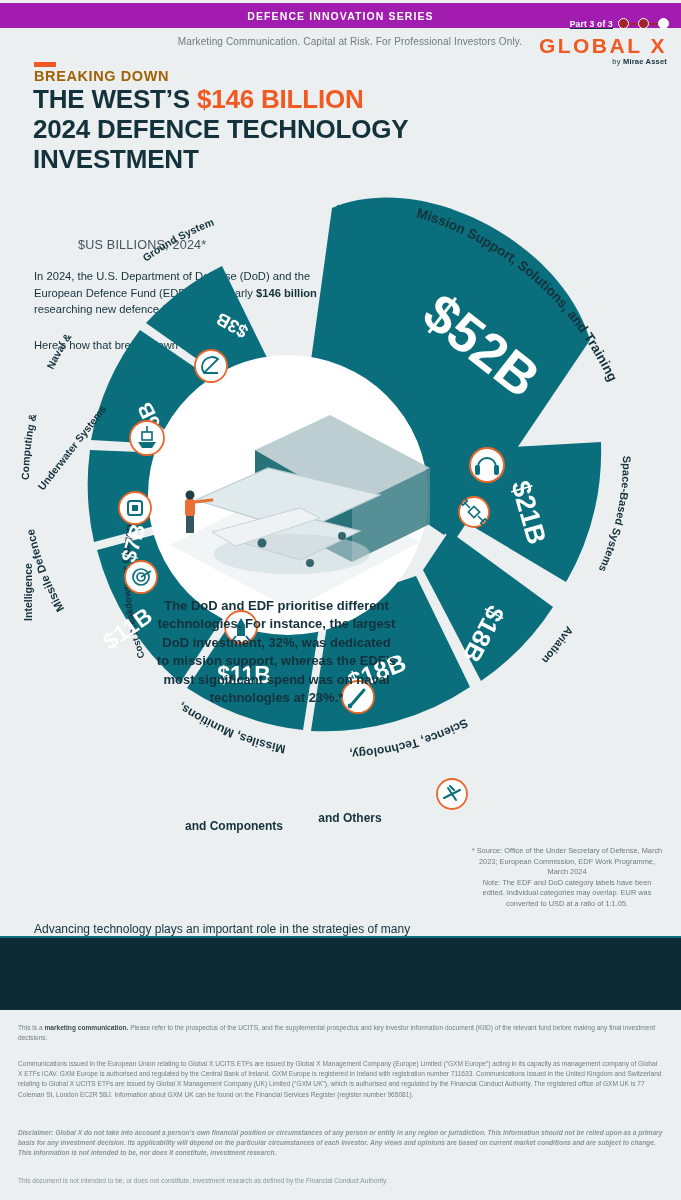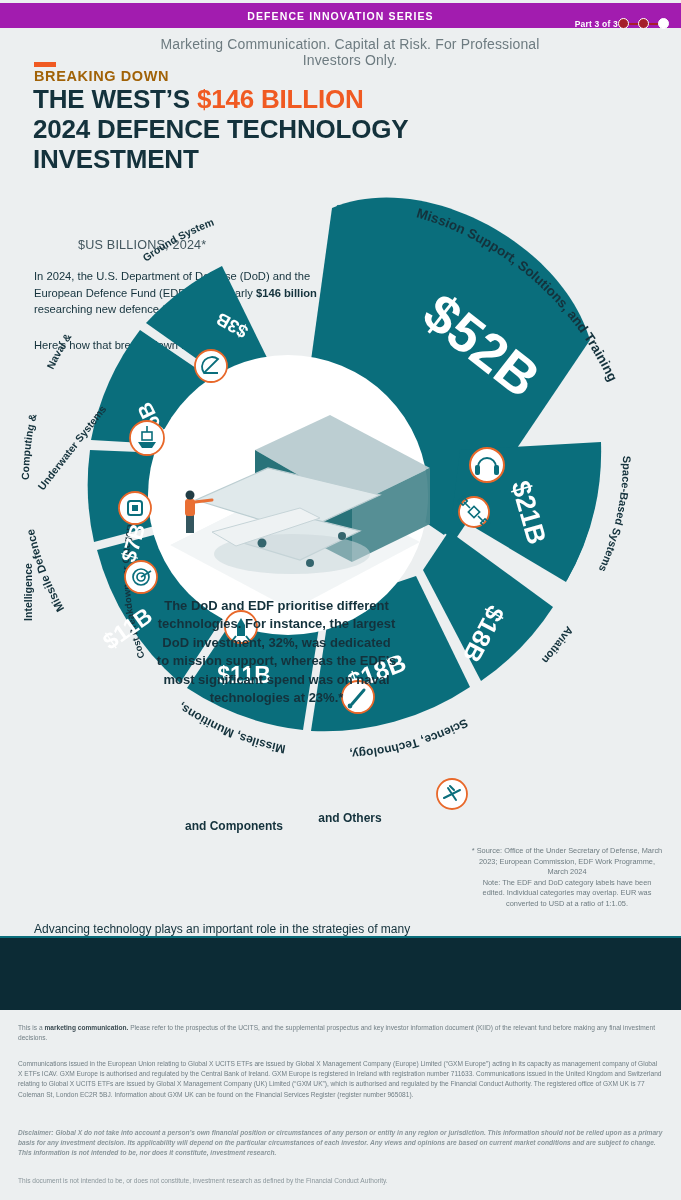--- a/index.html
+++ b/index.html
@@ -11,32 +11,32 @@
   }
   .page{position:relative;width:681px;height:1200px;}
 
   
   .topbar{position:absolute;left:0;top:3px;width:681px;height:25px;background:#a21caf;}
   .topbar-title{
     position:absolute;left:0;top:0;width:681px;height:25px;
     display:flex;align-items:center;justify-content:center;
     color:#fff;font-size:10.5px;font-weight:bold;letter-spacing:1.1px;
   }
-  .part-wrap{position:absolute;right:12px;top:0;height:41px;display:flex;align-items:center;}
+  .part-wrap{position:absolute;right:12px;top:0;height:41px;display:flex;align-items:center;gap:5px;text-decoration:underline;}
   .part-label{color:#fff;font-size:8.5px;font-weight:bold;letter-spacing:.2px;}
   .dots{display:flex;align-items:center;}
   .dot{width:11px;height:11px;border-radius:50%;border:1.4px solid #fff;box-sizing:border-box;}
   .dot.done{background:#a5202a;}
   .dot.current{background:#fff;}
   .dotline{width:9px;height:2px;background:#a5202a;}
 
   
   .marketing-note{
     position:absolute;left:160px;top:36px;width:380px;text-align:center;
-    font-size:14px;color:#6d7b80;letter-spacing:.15px;
+    font-size:10px;color:#6d7b80;letter-spacing:.15px;
   }
   .logo-gx{position:absolute;right:14px;top:34px;text-align:right;}
   .logo-gx .gx{font-size:21px;font-weight:bold;color:#f05a22;letter-spacing:2.5px;}
   .logo-gx .sub{font-size:7.5px;color:#14323c;margin-top:-1px;letter-spacing:.2px;}
   .logo-gx .sub b{font-weight:bold;}
 
   .orange-rule{position:absolute;left:34px;top:62px;width:22px;height:5px;background:#f05a22;}
   .kicker{position:absolute;left:34px;top:68px;font-size:14.5px;font-weight:bold;color:#a16207;letter-spacing:.6px;}
   .headline{position:absolute;left:33px;top:84px;width:440px;font-size:26px;line-height:1.16;font-weight:bold;color:#14323c;letter-spacing:-.2px;}
   .headline .amt{color:#f05a22;}
@@ -89,20 +89,24 @@
         <span class="dotline"></span>
         <span class="dot done"></span>
         <span class="dotline"></span>
         <span class="dot current"></span>
       </span>
     </div>
   </div>
 
   <div class="marketing-note">Marketing Communication. Capital at Risk. For Professional Investors Only.</div>
 
+  <div class="logo-gx">
+    <div class="gx">GLOBAL X</div>
+    <div class="sub"><span>by </span><b>Mirae Asset</b></div>
+  </div>
 
   <div class="orange-rule"></div>
   <div class="kicker">BREAKING DOWN</div>
 
   <div class="headline">
     <span>THE WEST’S </span><span class="amt">$146 BILLION</span><br>
     <span>2024 DEFENCE TECHNOLOGY INVESTMENT</span>
   </div>
 
   <div class="subhead2">$US BILLIONS, 2024*</div>

